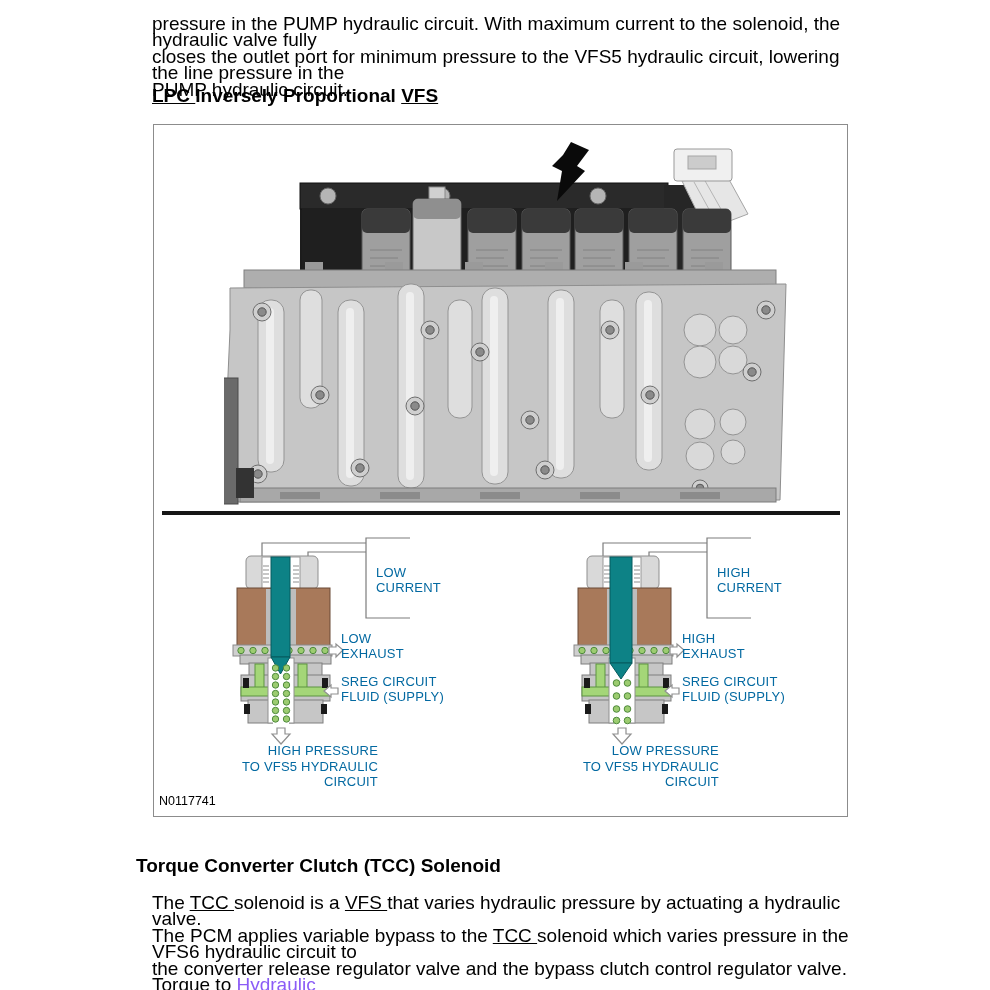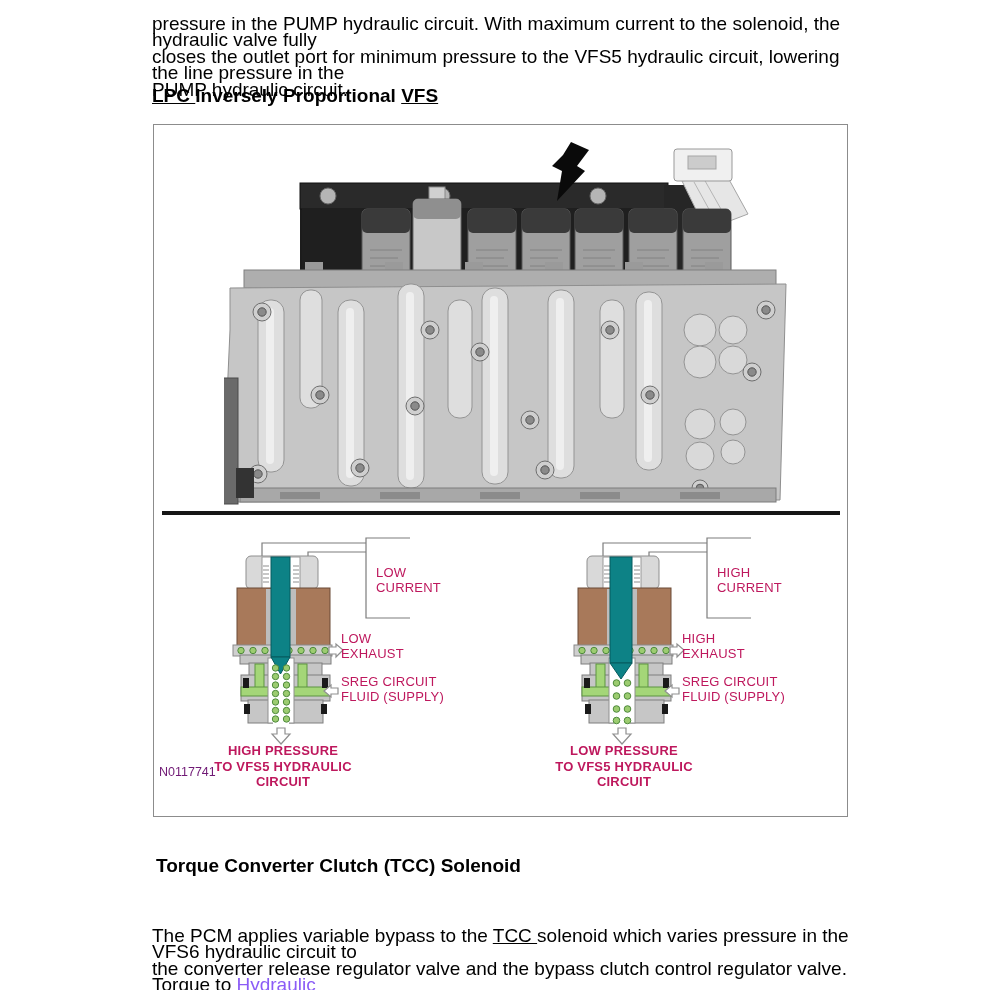--- a/index.html
+++ b/index.html
@@ -15,25 +15,25 @@
   .u{text-decoration:underline;}
   .link{color:#8b5cf6;text-decoration:underline;cursor:pointer;}
   .figure{
     position:absolute;left:153px;top:124px;width:693px;height:691px;
     border:1px solid #8c8c8c;background:#fff;
   }
   .photo-svg{position:absolute;left:70px;top:17px;}
   .divider{position:absolute;left:8px;top:386px;width:678px;height:4px;background:#161616;}
   .diagram-svg{position:absolute;left:6px;top:405px;}
   .dlabel{
-    position:absolute;font-size:13px;line-height:14.8px;color:#be185d;
+    position:absolute;font-size:13px;line-height:14.8px;color:#0369a1;
     white-space:pre-line;letter-spacing:.2px;
   }
-  .dlabel.center{text-align:center;width:190px;line-height:15.6px;font-weight:bold;}
-  .fig-id{position:absolute;left:5px;top:640px;font-size:12.5px;color:#701a75;}
+  .dlabel.center{text-align:right;width:190px;line-height:15.6px;}
+  .fig-id{position:absolute;left:5px;top:669px;font-size:12.5px;color:#000000;}
   
   .ln{fill:none;stroke:#7c7c7c;stroke-width:1.2;}
   .hsg{fill:#d9d9d9;stroke:#8f8f8f;}
   .vb{fill:#c6c6c6;stroke:#7e7e7e;}
   .gr{fill:#a4d678;stroke:#5d9440;}
   .oa{fill:#ffffff;stroke:#8f8f8f;stroke-width:1.2;}
   .bd{fill:#9ccc70;stroke:#4e8a3c;}
   .pin{fill:#0d8286;stroke:#075a5e;}
 </style>
 </head>
@@ -301,19 +301,20 @@
 FLUID (SUPPLY)</div>
     <div class="dlabel center" style="left:34px;top:618px;">HIGH PRESSURE
 TO VFS5 HYDRAULIC
 CIRCUIT</div>
     <div class="dlabel center" style="left:375px;top:618px;">LOW PRESSURE
 TO VFS5 HYDRAULIC
 CIRCUIT</div>
     <div class="fig-id">N0117741</div>
   </div>
 
-  <div class="bodytext bold" style="left:156px;top:858px;white-space:normal;">Torque Converter Clutch (TCC) Solenoid</div>
-
+  <div class="bodytext bold" style="left:136px;top:858px;white-space:normal;">Torque Converter Clutch (TCC) Solenoid</div>
+
+  <div class="bodytext" style="left:152px;top:895px;"><span>The </span><span class="u">TCC </span><span>solenoid is a </span><span class="u">VFS </span><span>that varies hydraulic pressure by actuating a hydraulic valve.</span></div>
 
   <div class="bodytext" style="left:152px;top:928px;"><span>The PCM applies variable bypass to the </span><span class="u">TCC </span><span>solenoid which varies pressure in the VFS6 hydraulic circuit to
 the converter release regulator valve and the bypass clutch control regulator valve. Torque to </span><span class="link">Hydraulic</span></div>
 
 </div>
 
 </body></html>

